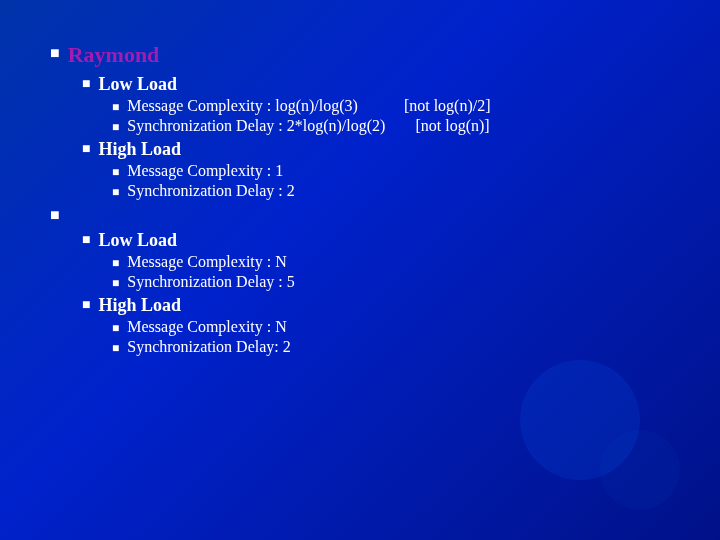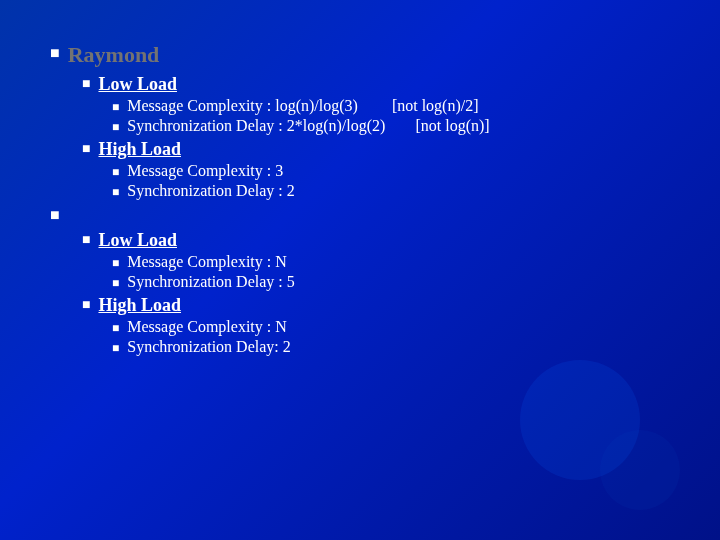--- a/index.html
+++ b/index.html
@@ -37,36 +37,35 @@
     }
     .bullet {
       font-size: 16px;
       margin-right: 8px;
       margin-top: 2px;
       flex-shrink: 0;
     }
     .level1-label {
       font-size: 22px;
       font-weight: bold;
-      color: #737373;
+      color: #a21caf;
     }
     .level2-container {
       margin-left: 32px;
       margin-bottom: 4px;
     }
     .level2 {
       display: flex;
       align-items: flex-start;
       margin-bottom: 2px;
     }
     .level2-label {
       font-size: 18px;
       font-weight: bold;
       color: white;
-      text-decoration: underline;
     }
     .level3-container {
       margin-left: 30px;
       margin-bottom: 2px;
     }
     .level3 {
       display: flex;
       align-items: flex-start;
       margin-bottom: 1px;
     }
@@ -111,39 +110,39 @@
         <span class="level1-label">Raymond</span>
       </div>
       <div class="level2-container">
         <div class="level2">
           <span class="bullet" style="font-size: 14px;">■</span>
           <span class="level2-label">Low Load</span>
         </div>
         <div class="level3-container">
           <div class="level3">
             <span class="bullet" style="font-size: 12px; margin-top: 3px;">■</span>
-            <span class="level3-label"><span>Message Complexity : log(n)/log(3)</span><span style="margin-left: 34px; text-align: right;">[not log(n)/2]</span></span>
+            <span class="level3-label"><span>Message Complexity : log(n)/log(3)</span><span style="margin-left: 46px; text-align: right;">[not log(n)/2]</span></span>
           </div>
         </div>
         <div class="level3-container">
           <div class="level3">
             <span class="bullet" style="font-size: 12px; margin-top: 3px;">■</span>
             <span class="level3-label"><span>Synchronization Delay : 2*log(n)/log(2)</span><span style="margin-left: 30px; text-align: center;">[not log(n)]</span></span>
           </div>
         </div>
       </div>
       <div class="level2-container">
         <div class="level2">
           <span class="bullet" style="font-size: 14px;">■</span>
           <span class="level2-label">High Load</span>
         </div>
         <div class="level3-container">
           <div class="level3">
             <span class="bullet" style="font-size: 12px; margin-top: 3px;">■</span>
-            <span class="level3-label">Message Complexity : 3</span>
+            <span class="level3-label">Message Complexity : 1</span>
           </div>
         </div>
         <div class="level3-container">
           <div class="level3">
             <span class="bullet" style="font-size: 12px; margin-top: 3px;">■</span>
             <span class="level3-label">Synchronization Delay : 2</span>
           </div>
         </div>
       </div>
       <div class="level1">

